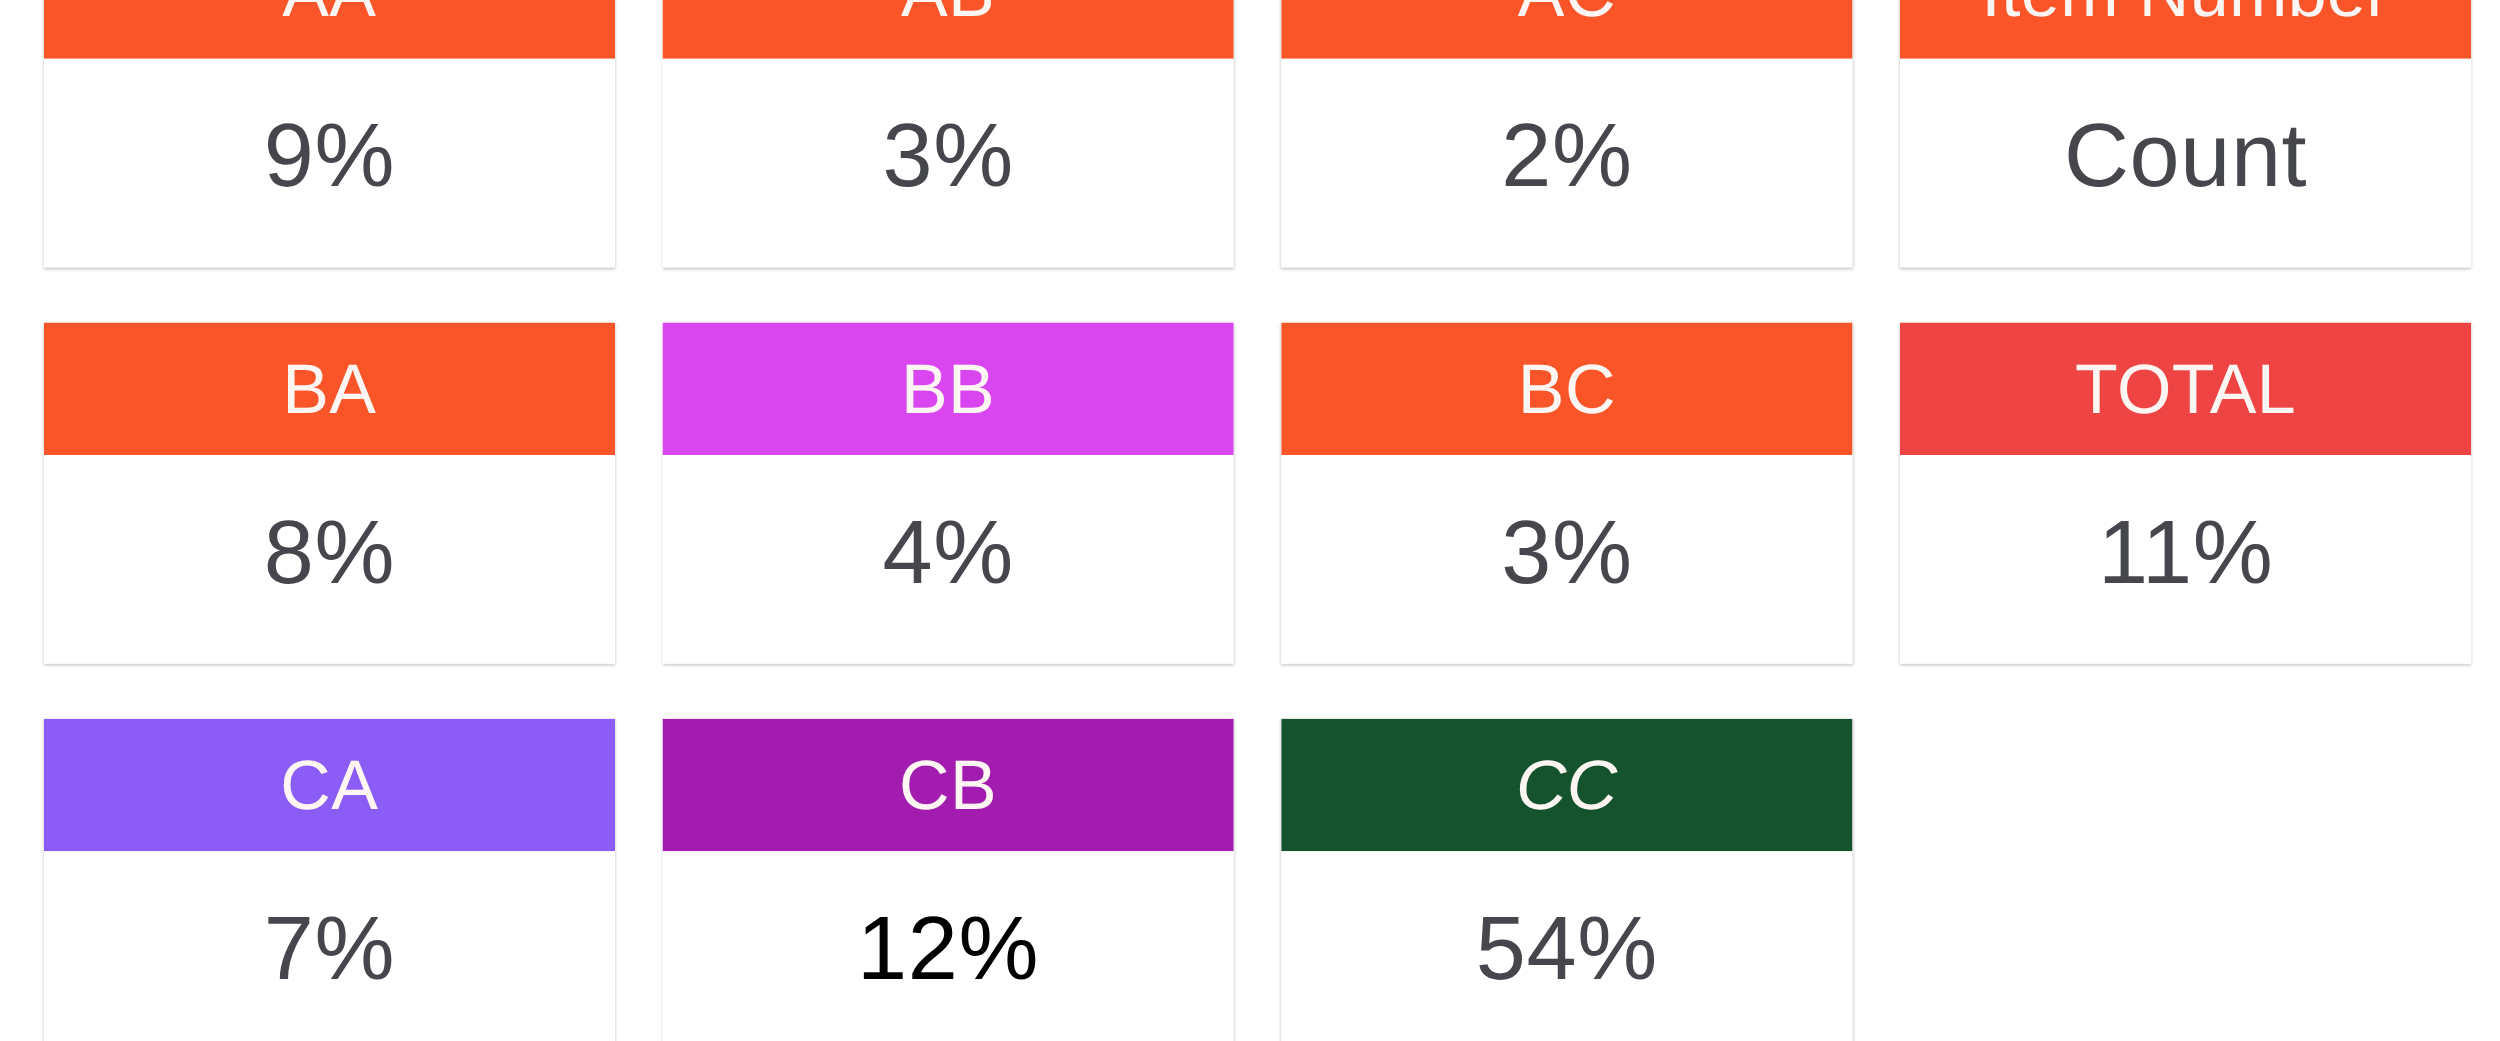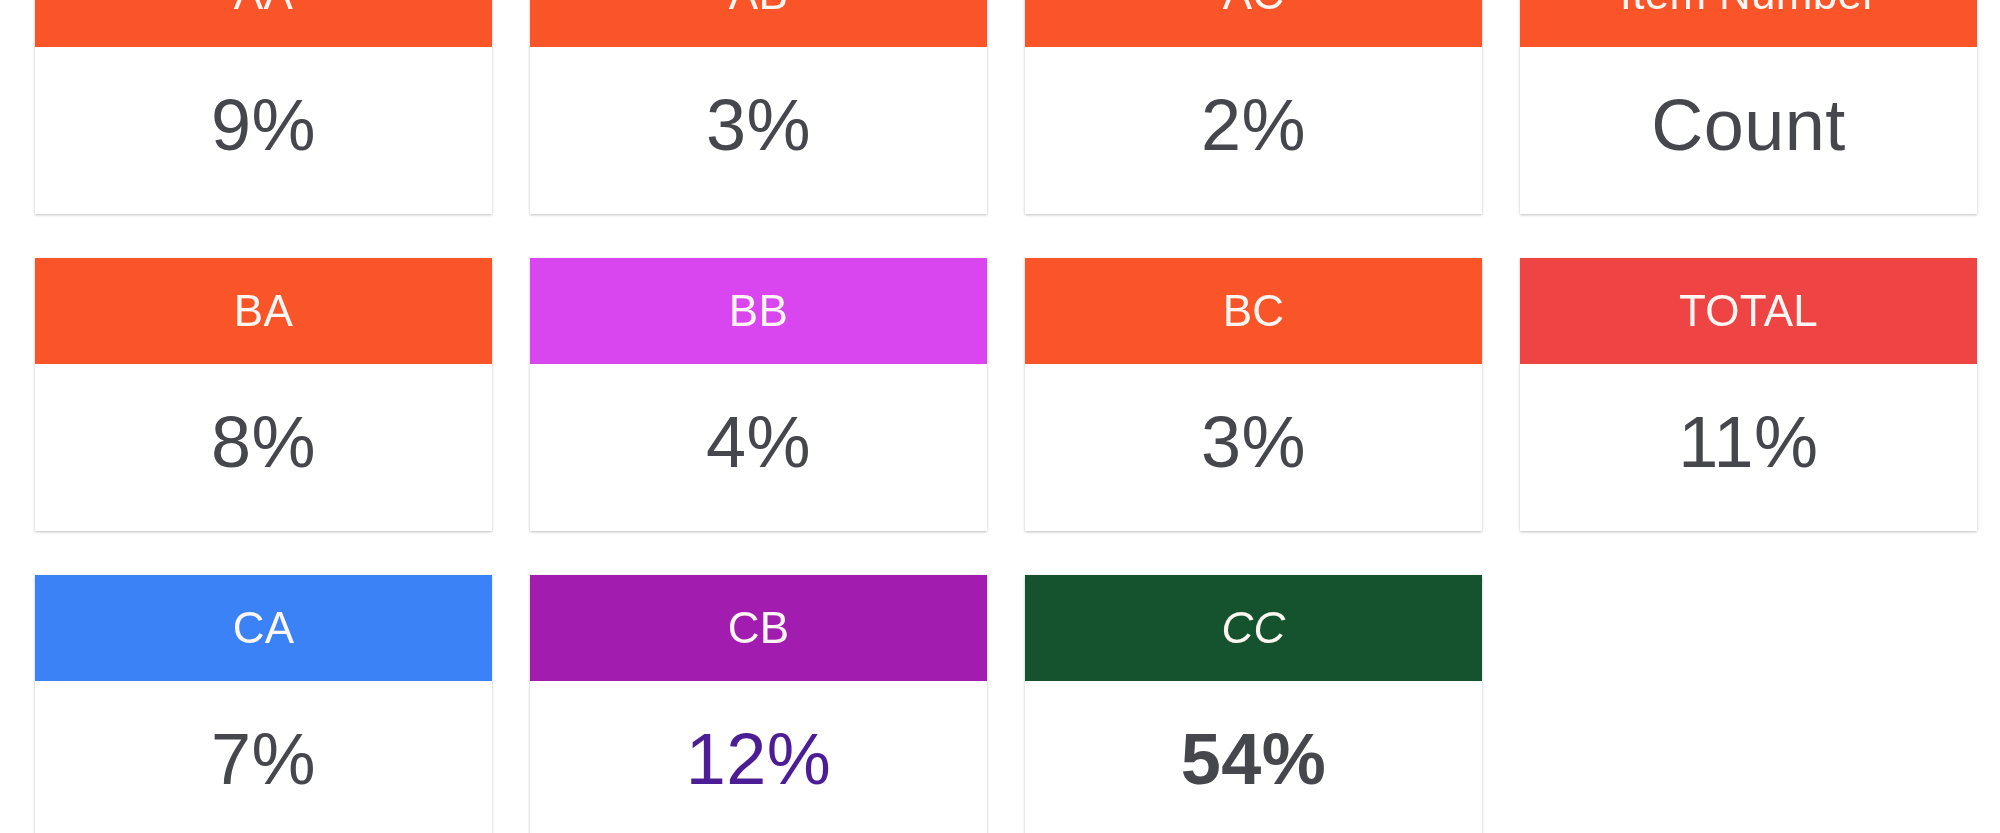--- a/index.html
+++ b/index.html
@@ -49,21 +49,21 @@
     box-shadow: none;
   }
 
   .card-header {
     height: 106px;
     flex: 0 0 106px;
     display: flex;
     align-items: center;
     justify-content: center;
     color: #fdf6f2;
-    font-size: 44px;
+    font-size: 56px;
     font-weight: 400;
     letter-spacing: 0.3px;
     line-height: 1;
     white-space: nowrap;
   }
 
   .card-body {
     flex: 1 1 auto;
     display: flex;
     align-items: center;
@@ -138,36 +138,36 @@
     </div>
 
     <div class="card">
       <div class="card-header" style="background: #ef4444; color: rgb(253, 246, 242);">TOTAL</div>
       <div class="card-body">
         <span class="card-value" style="color: rgb(69, 71, 77);">11%</span>
       </div>
     </div>
 
     <div class="card">
-      <div class="card-header" style="background: #3b82f6; color: rgb(253, 246, 242);">CA</div>
+      <div class="card-header" style="background: #8b5cf6; color: rgb(253, 246, 242);">CA</div>
       <div class="card-body">
         <span class="card-value" style="color: rgb(69, 71, 77);">7%</span>
       </div>
     </div>
 
     <div class="card">
       <div class="card-header" style="background: #a21caf; color: rgb(253, 246, 242);">CB</div>
       <div class="card-body">
-        <span class="card-value" style="color: #4c1d95;">12%</span>
+        <span class="card-value" style="color: #000000;">12%</span>
       </div>
     </div>
 
     <div class="card">
       <div class="card-header" style="background: #14532d; color: rgb(253, 246, 242); font-style: italic;">CC</div>
       <div class="card-body">
-        <span class="card-value" style="color: rgb(69, 71, 77); font-weight: bold;">54%</span>
+        <span class="card-value" style="color: rgb(69, 71, 77);">54%</span>
       </div>
     </div>
 
     <div class="card empty"></div>
 
   </div>
 </div>
 
 </body></html>

